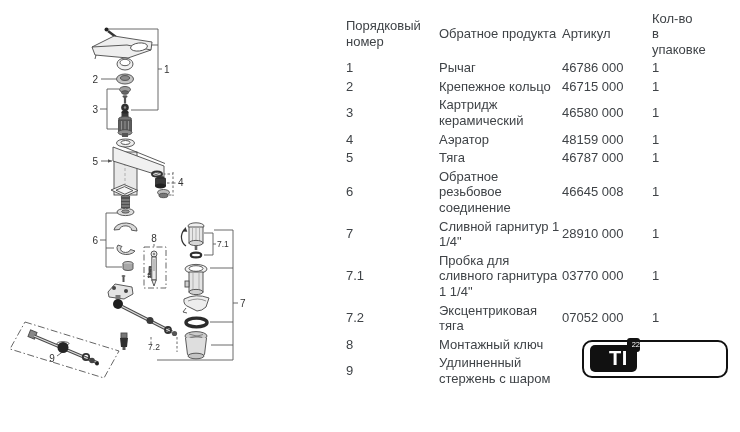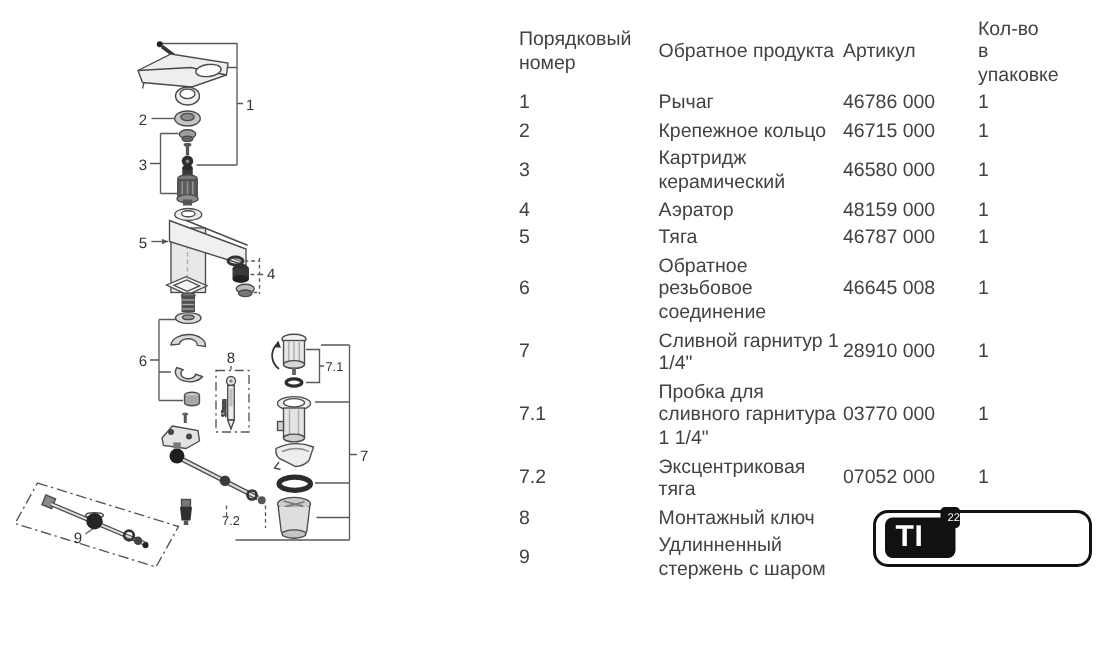--- a/index.html
+++ b/index.html
@@ -12,21 +12,21 @@
   .parts-table col.c3{width:90px}
   .parts-table col.c4{width:51px}
   .parts-table th,.parts-table td{
     font-size:13px;line-height:15.6px;font-weight:400;color:#3f4347;
     text-align:left;vertical-align:middle;padding:1.5px 0;white-space:pre-line;}
   .parts-table th.qty,.parts-table td.qty{text-align:left;padding-right:7px;}
   
   .logo{position:absolute;left:582px;top:340px;width:146px;height:38px;
         border:2.5px solid #111;border-radius:10px;background:#fff;box-sizing:border-box;}
   .logo-tile{position:absolute;left:6px;top:3px;width:47px;height:27px;background:#111;border-radius:5px;}
-  .logo-ti{display:block;color:#fff;font-weight:bold;font-size:20px;line-height:26px;padding-left:7px;letter-spacing:.5px;}
+  .logo-ti{display:block;color:#fff;font-weight:bold;font-size:20px;line-height:26px;padding-left:7px;letter-spacing:.5px;margin-left:12px;}
   .logo-sup{position:absolute;right:-3px;top:-7px;width:13px;height:14px;background:#111;border-radius:3px;
             color:#fff;font-size:7.5px;line-height:14px;text-align:right;font-weight:normal;}
   .logo-store{position:absolute;left:57px;top:4px;font-size:24px;font-weight:bold;color:#141414;
               letter-spacing:.5px;line-height:27px;}
   svg text{font-family:"Liberation Sans",sans-serif;fill:#333;}
 </style>
 </head>
 <body>
 
 <div class="diagram">

